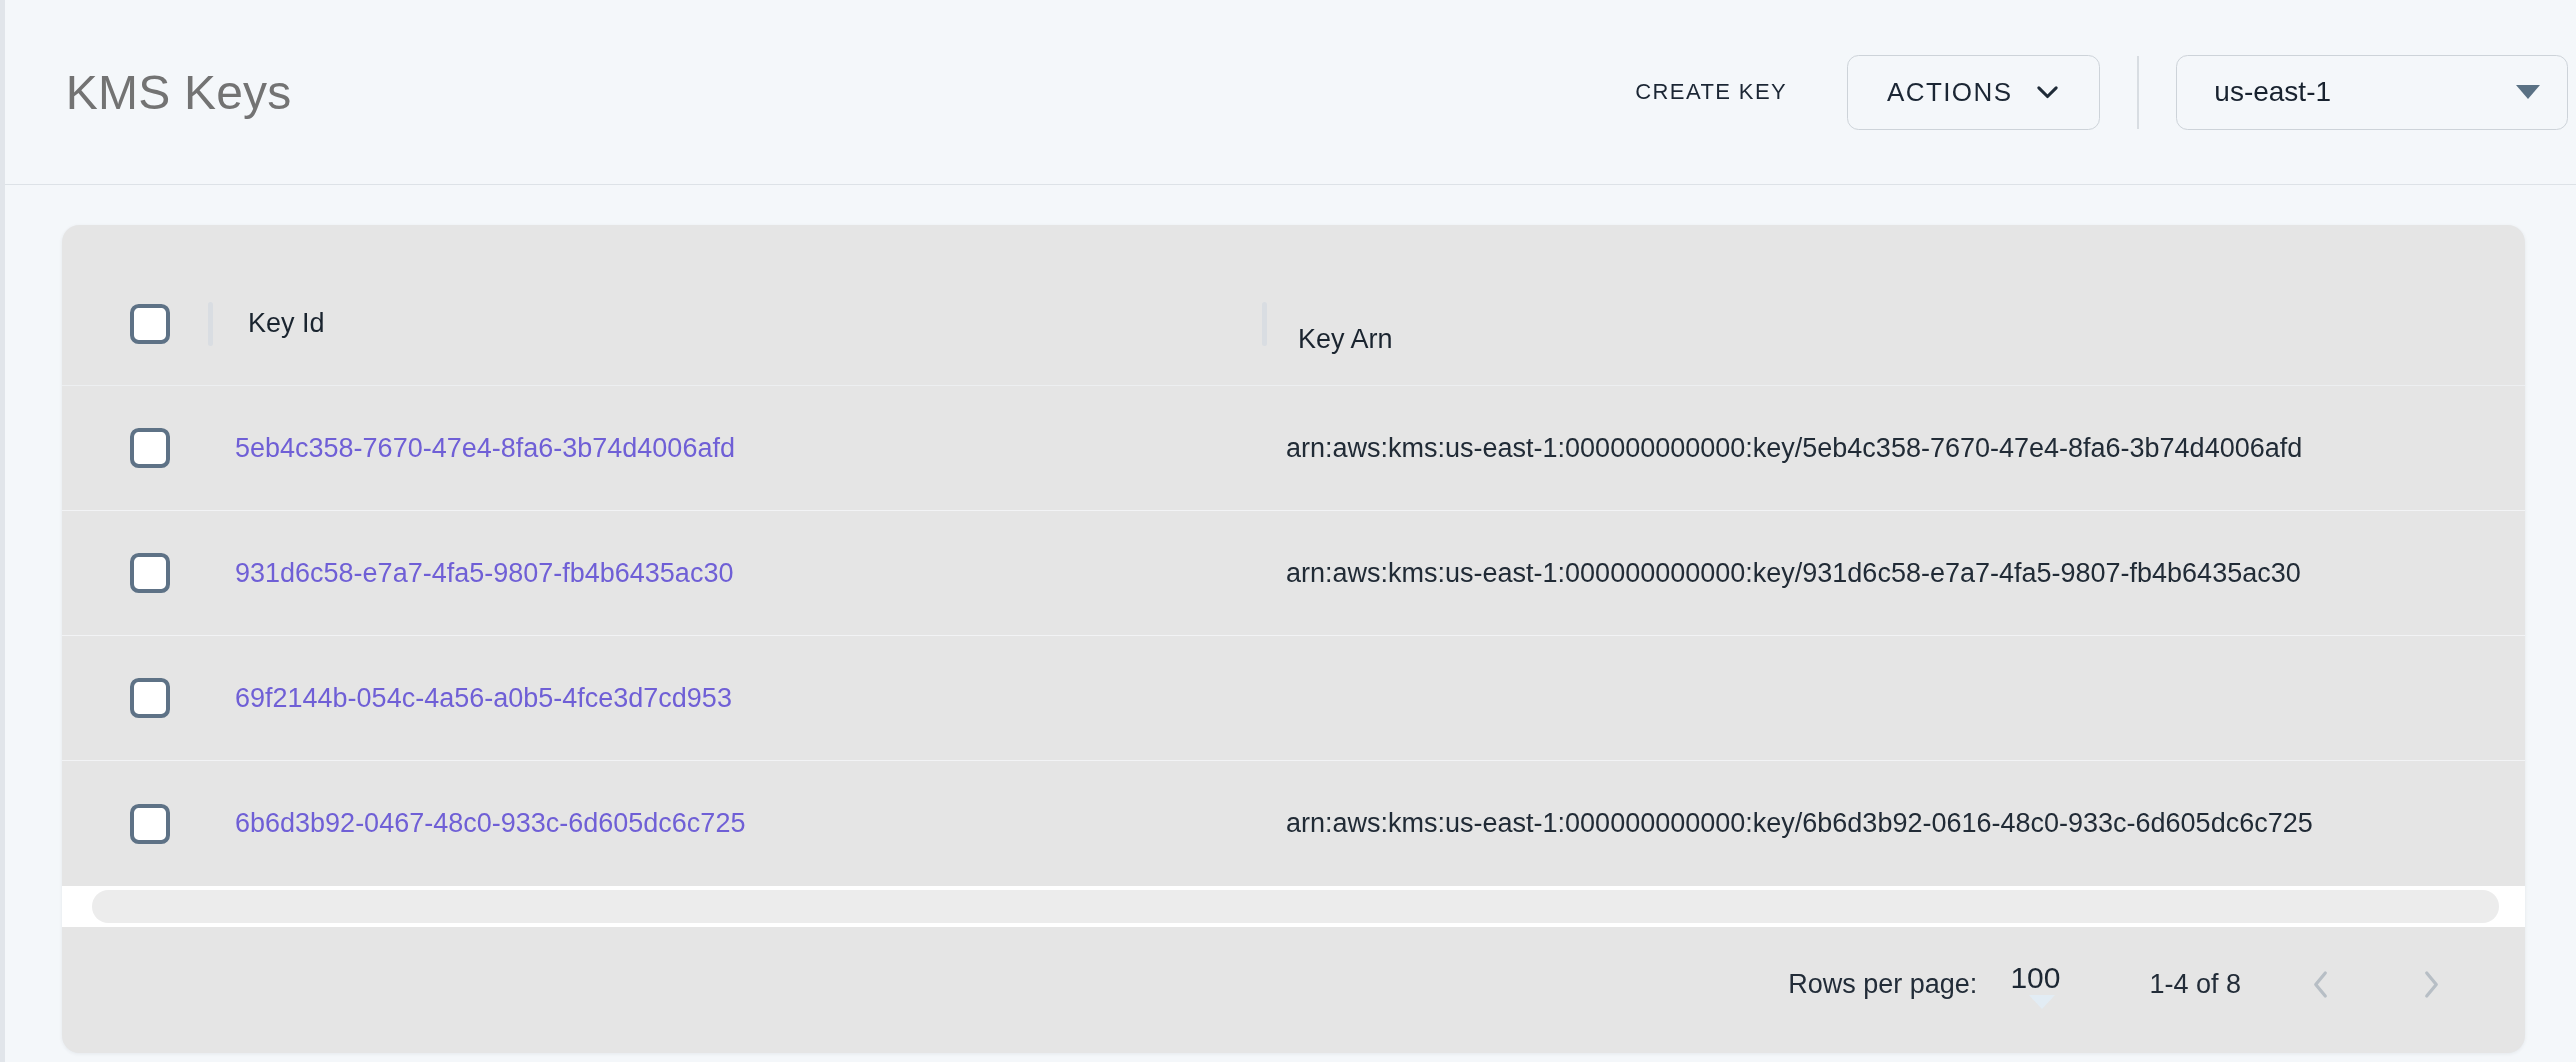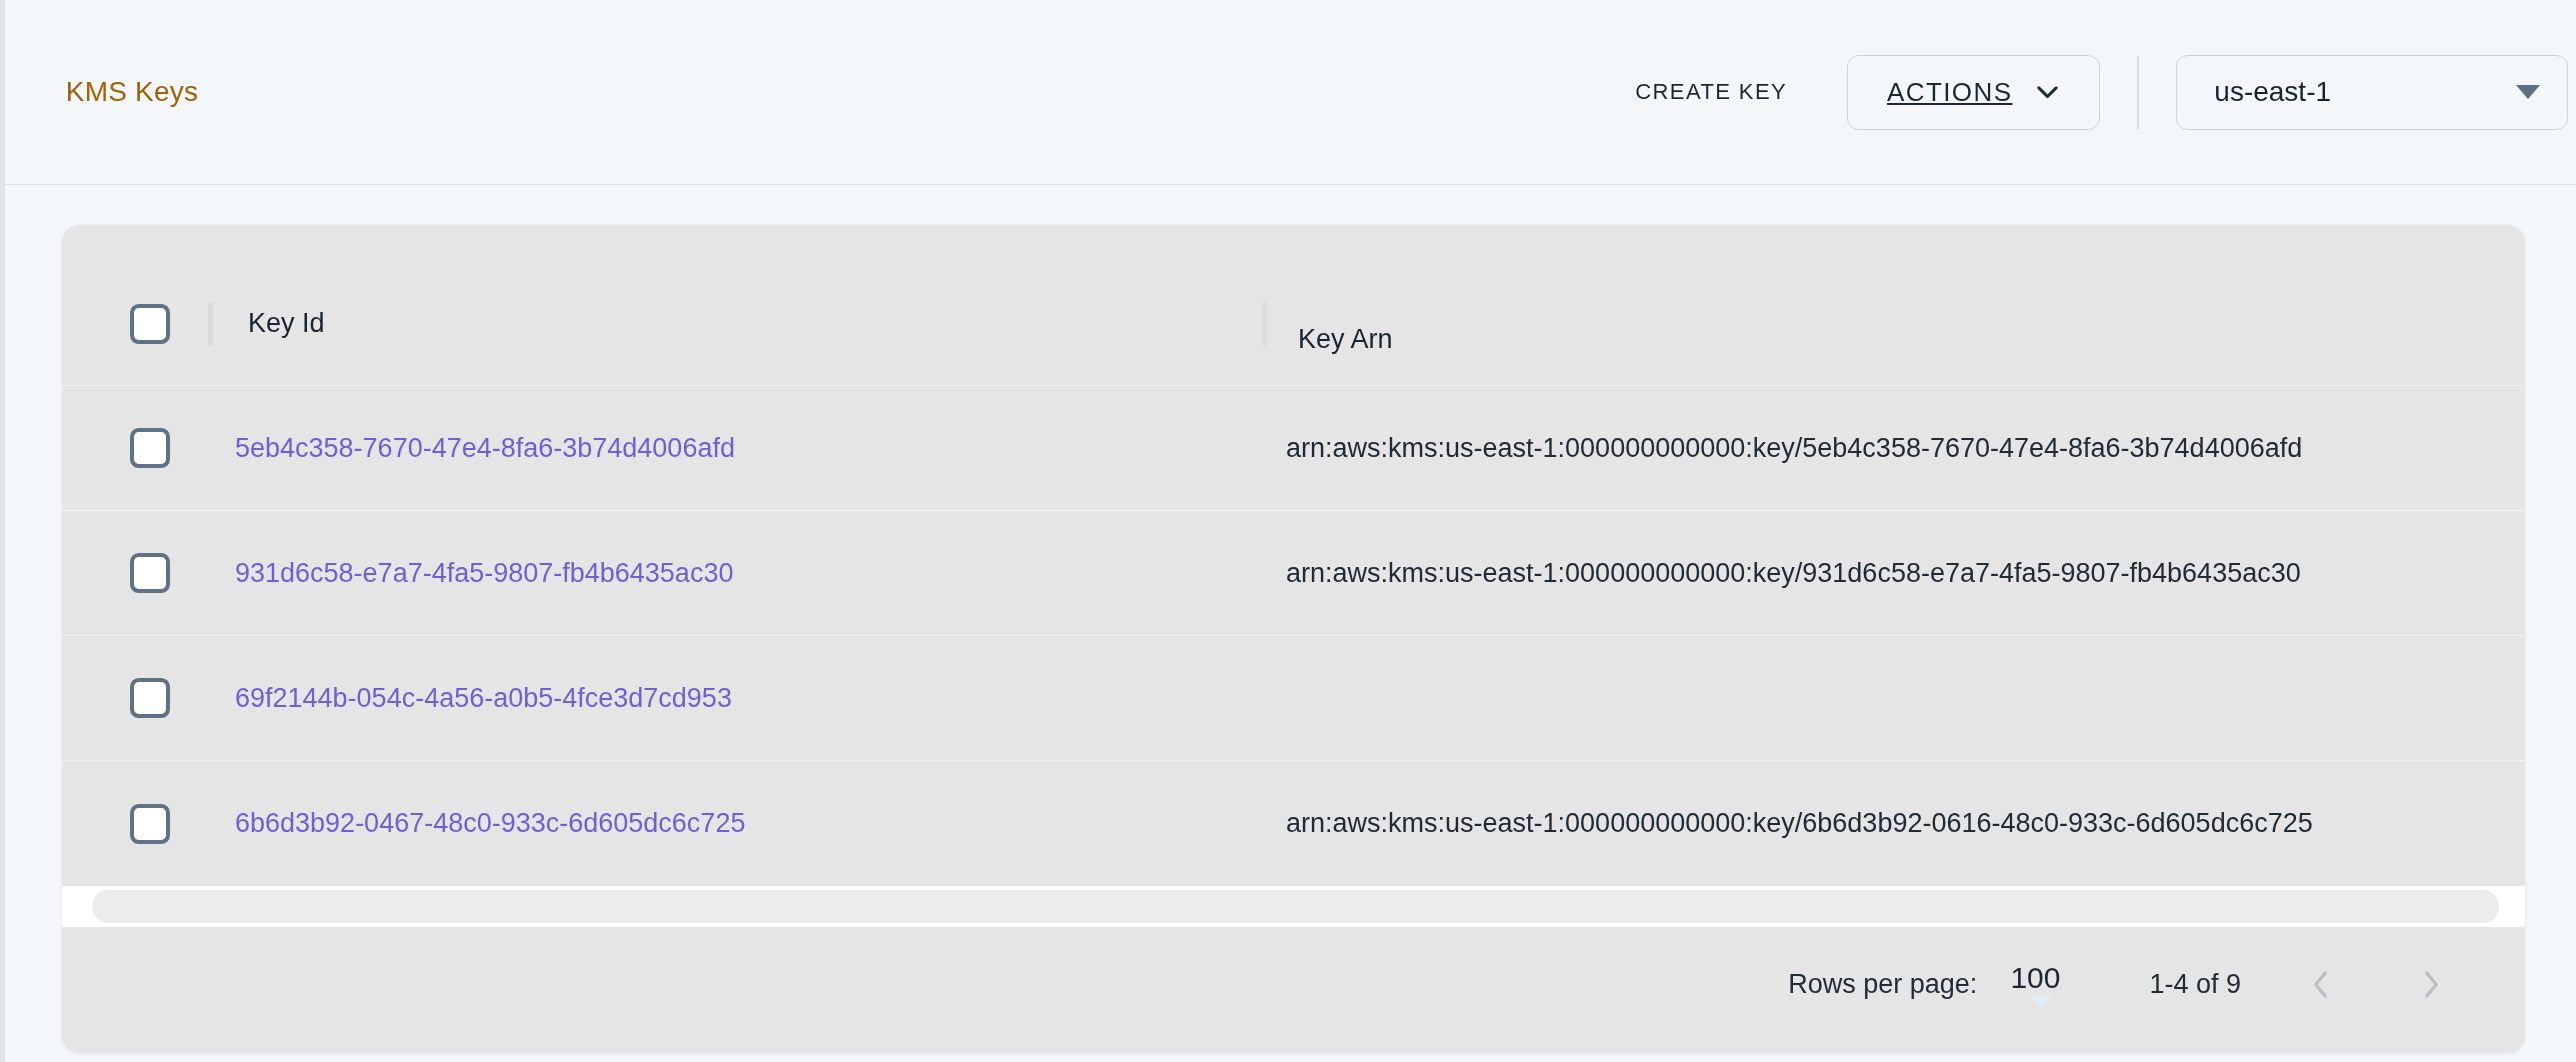--- a/index.html
+++ b/index.html
@@ -15,38 +15,38 @@
     background: #e1e5ea;
   }
   
   .page-header {
     position: absolute; left: 4.8px; top: 0; right: 0; height: 185px;
     border-bottom: 1.9px solid #dde2e7;
     display: flex; align-items: center;
   }
   .page-title {
     position: absolute; left: 61px; top: 50%; transform: translateY(-50%);
-    font-size: 28px; font-weight: 400; color: #a16207; letter-spacing: 0.2px;
+    font-size: 48px; font-weight: 400; color: #737373; letter-spacing: 0.2px;
   }
   .header-controls {
     position: absolute; right: 7.7px; top: 0; height: 100%;
     display: flex; align-items: center;
   }
   .text-button {
     border: none; background: transparent; cursor: pointer;
     font-family: "Liberation Sans", sans-serif;
     font-size: 22px; font-weight: 400; letter-spacing: 1.4px; color: #1b2634;
     padding: 19px 27px; border-radius: 9.6px;
   }
   .outlined-button {
     display: flex; align-items: center; justify-content: center; gap: 23px;
     background: #ffffff00; border: 1.9px solid #cdd3d9; border-radius: 11.6px;
     height: 75px; padding: 0 39px; margin-left: 33px; cursor: pointer;
     font-family: "Liberation Sans", sans-serif;
-    font-size: 26px; font-weight: 500; letter-spacing: 1.4px; color: #1b2634; text-decoration: underline;
+    font-size: 26px; font-weight: 500; letter-spacing: 1.4px; color: #1b2634;
   }
   .header-divider {
     width: 1.9px; height: 73px; background: #d8dde2; margin: 0 37px;
   }
   .region-select {
     position: relative; width: 392px; height: 75px;
     border: 1.9px solid #cdd3d9; border-radius: 11.6px; background: transparent;
     display: flex; align-items: center; cursor: pointer;
   }
   .region-select .region-value {
@@ -224,21 +224,21 @@
   <div class="hscroll-track">
     <div class="hscroll-thumb"></div>
   </div>
 
   <div class="pagination">
     <span class="rows-per-page-label">Rows per page:</span>
     <button class="rows-per-page-select">
       <span class="rows-per-page-value">100</span>
       <span class="pale-caret"></span>
     </button>
-    <span class="range-label">1-4 of 9</span>
+    <span class="range-label">1-4 of 8</span>
     <button class="page-nav-button prev">
       <span style="display:flex;">
         <svg width="21" height="33" viewBox="0 0 22 34">
             <path d="M16 5 L6 17 L16 29" fill="none" stroke="#b7bec5" stroke-width="3.4" stroke-linecap="round" stroke-linejoin="round"></path>
           </svg>
       </span>
     </button>
     <button class="page-nav-button next">
       <span style="display:flex;">
         <svg width="21" height="33" viewBox="0 0 22 34">

